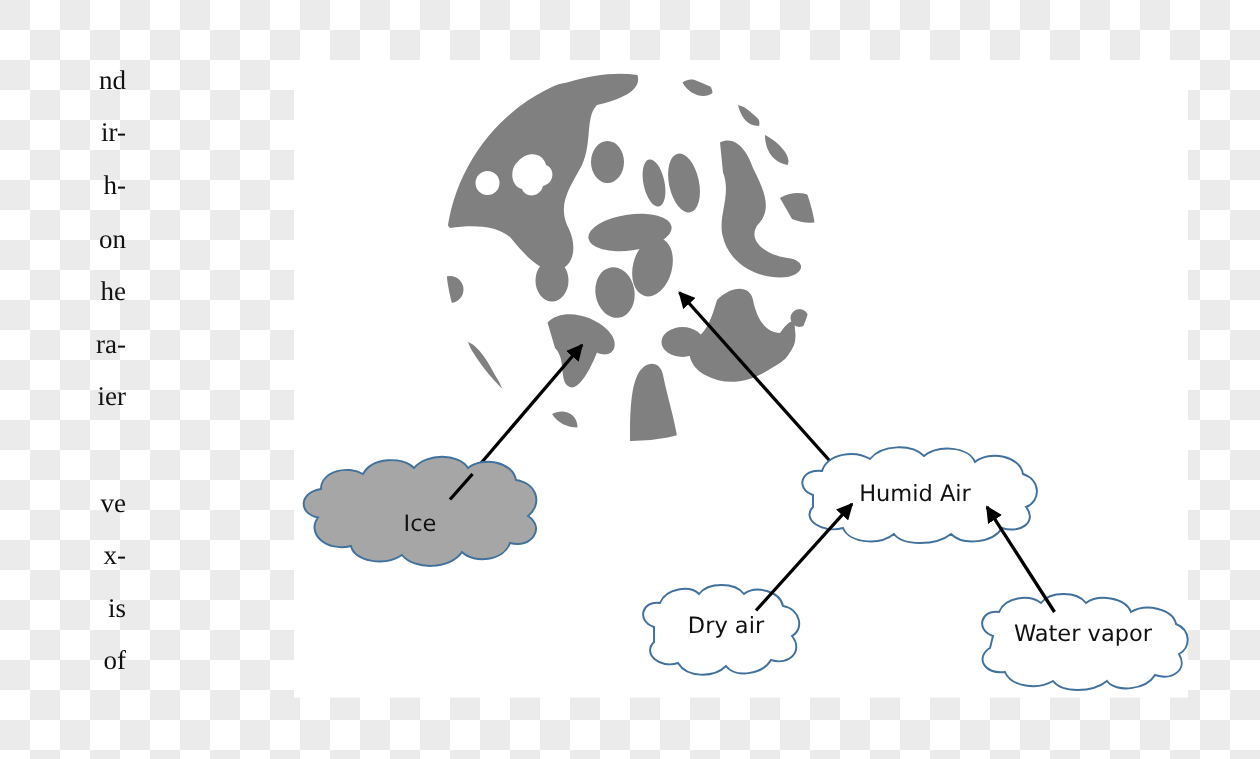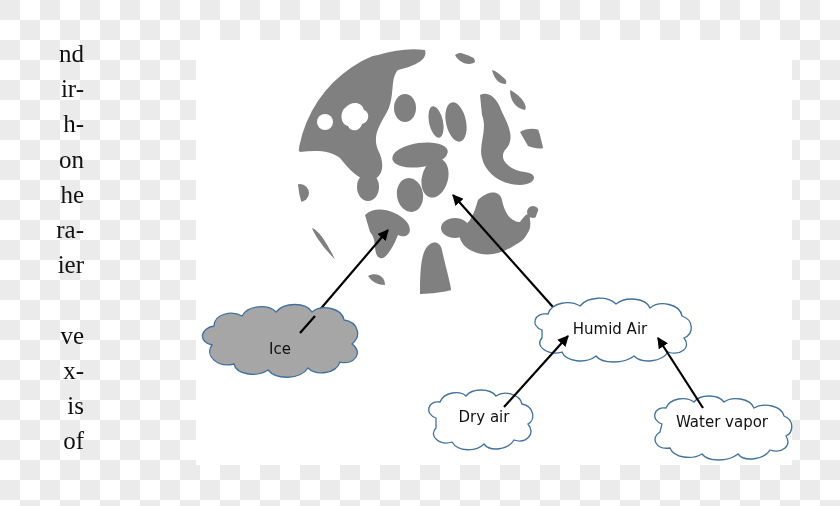--- a/index.html
+++ b/index.html
@@ -7,21 +7,21 @@
       width: 840px; height: 506px; position: relative; overflow: hidden;
       background-color: #ffffff;
       background-image:
         linear-gradient(45deg, #ebebeb 25%, transparent 25%, transparent 75%, #ebebeb 75%),
         linear-gradient(45deg, #ebebeb 25%, transparent 25%, transparent 75%, #ebebeb 75%);
       background-size: 40px 40px;
       background-position: 20px 0, 0 20px;
     }
     .side-text {
       position: absolute; left: 44px; top: 36px; width: 40px;
-      font-family: "Liberation Serif", serif; font-size: 25px; line-height: 35.2px;
+      font-family: "Liberation Serif", serif; font-size: 18px; line-height: 35.2px;
       color: #111; text-align: right;
     }
     .side-text div { height: 35.2px; white-space: nowrap; }
     .panel {
       position: absolute; left: 196px; top: 40px; width: 596px; height: 425px;
       background: #ffffff;
     }
     svg.diagram { position: absolute; left: 0; top: 0; }
     .lbl { font-family: "DejaVu Sans", sans-serif; font-size: 15px; fill: #111; }
   </style>

